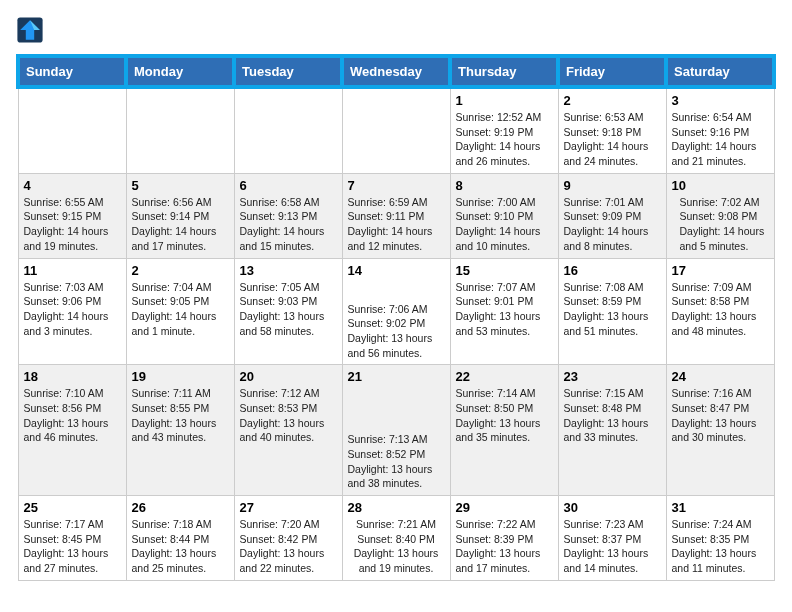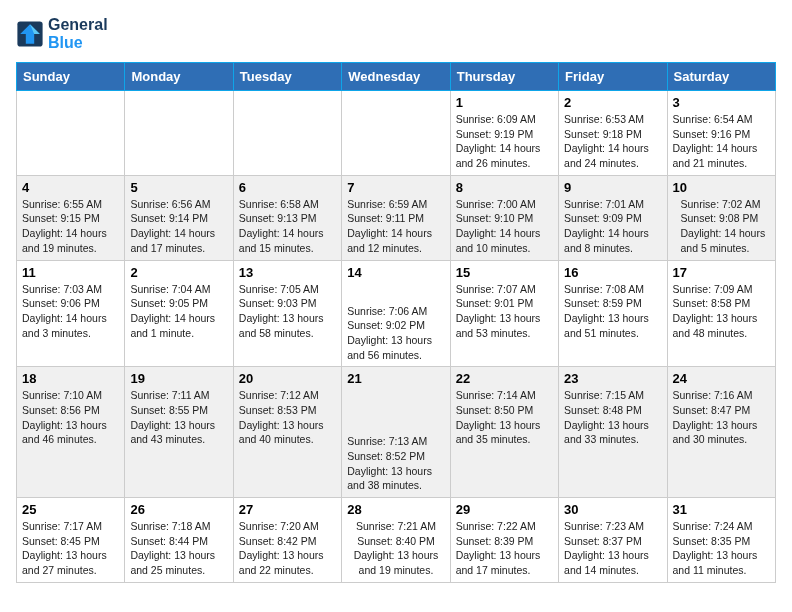--- a/index.html
+++ b/index.html
@@ -42,21 +42,21 @@
       border-collapse: collapse;
       font-size: 11px;
     }
     thead tr th {
       background: #2f6eb5;
       color: #fff;
       text-align: left;
       padding: 6px 6px;
       font-size: 13px;
       font-weight: bold;
-      border: 1px solid #0ea5e9;
+      border: 4px solid #0ea5e9;
     }
     tbody tr td {
       border: 1px solid #ccc;
       vertical-align: top;
       padding: 4px 5px;
       width: 108px;
       min-height: 80px;
     }
     tbody tr:nth-child(odd) td {
       background: #fff;
@@ -82,24 +82,20 @@
 </head>
 <body>
 
 <div class="header">
   <div class="logo">
     <svg class="logo-icon" viewBox="0 0 40 40">
       <rect x="2" y="2" width="36" height="36" rx="4" fill="#1a3a5c"></rect>
       <polygon points="20,6 34,20 26,20 26,34 14,34 14,20 6,20" fill="#2196f3"></polygon>
       <polygon points="20,6 34,20 26,20" fill="#5bc8f5"></polygon>
     </svg>
-    <div>
-      <div style="font-size:16px;font-weight:bold;color:#1a3a5c;">General</div>
-      <div style="font-size:16px;font-weight:bold;color:#2196f3;">Blue</div>
-    </div>
   </div>
   <div class="title-block">
     <div class="main-title"></div>
     <div class="subtitle"></div>
   </div>
 </div>
 
 <table>
   <thead>
     <tr id="header-row">
@@ -113,21 +109,21 @@
       </tr>
   </thead>
   <tbody id="calendar-body">
   <tr>
         <td class="empty"></td>
         <td class="empty"></td>
         <td class="empty"></td>
         <td class="empty"></td>
         <td>
           <span class="day-num">1</span>
-          <div class="day-info" style="white-space: pre-line;">Sunrise: 6:09 AM
+          <div class="day-info" style="white-space: pre-line;">Sunrise: 12:52 AM
 Sunset: 9:19 PM
 Daylight: 14 hours
 and 26 minutes.</div>
         </td>
         <td>
           <span class="day-num">2</span>
           <div class="day-info" style="white-space: pre-line;">Sunrise: 6:53 AM
 Sunset: 9:18 PM
 Daylight: 14 hours
 and 24 minutes.</div>

